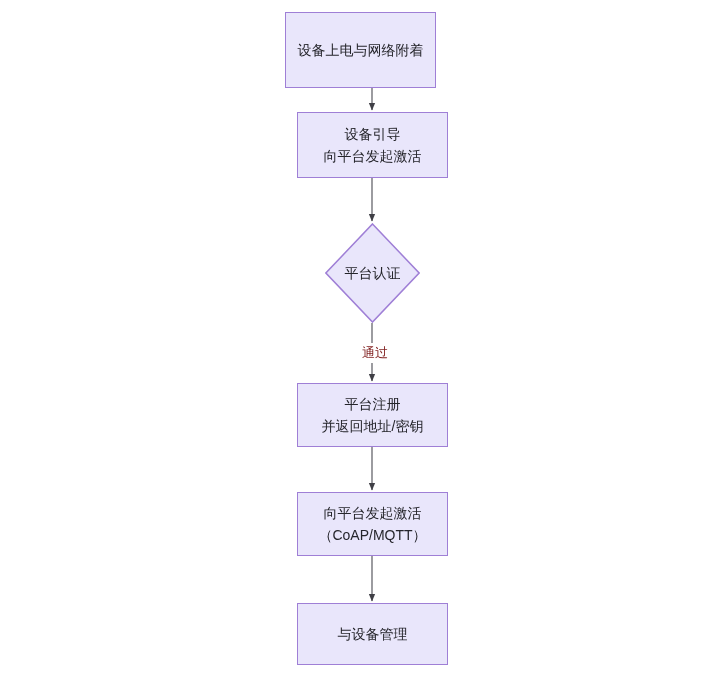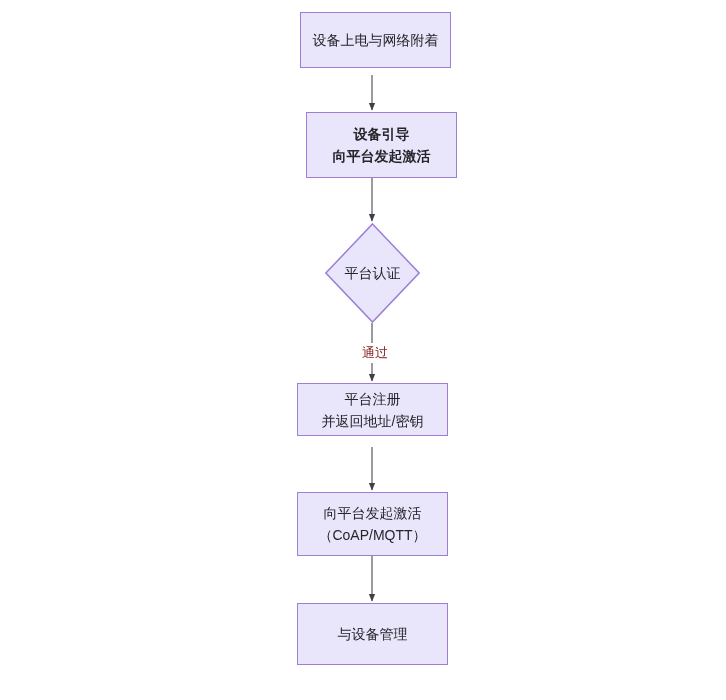--- a/index.html
+++ b/index.html
@@ -98,41 +98,41 @@
 
     <line x1="372" y1="178" x2="372" y2="221" stroke="#4a4a52" stroke-width="1.1" marker-end="url(#arrowhead)"></line>
 
     <line x1="372" y1="323" x2="372" y2="381" stroke="#4a4a52" stroke-width="1.1" marker-end="url(#arrowhead)"></line>
 
     <line x1="372" y1="447" x2="372" y2="490" stroke="#4a4a52" stroke-width="1.1" marker-end="url(#arrowhead)"></line>
 
     <line x1="372" y1="556" x2="372" y2="601" stroke="#4a4a52" stroke-width="1.1" marker-end="url(#arrowhead)"></line>
   </svg>
 
-  <div class="node-box" style="left:300px; top:12px; width:151px; height:56px;">
+  <div class="node-box" style="left:285px; top:12px; width:151px; height:76px;">
     <span class="line1">设备上电与网络附着</span>
   </div>
 
-  <div class="node-box" style="left:306px; top:112px; width:151px; height:66px;font-weight:bold;">
+  <div class="node-box" style="left:297px; top:112px; width:151px; height:66px;">
     <span class="line1">设备引导</span>
     <span class="line2">向平台发起激活</span>
   </div>
 
   <div class="node-diamond-wrap" style="left:325px; top:223px; width:95px; height:100px;">
     <svg class="node-diamond-shape" viewBox="0 0 95 100" preserveAspectRatio="none" xmlns="http://www.w3.org/2000/svg">
       <polygon points="47.5,0.9 94.1,50 47.5,99.1 0.9,50" fill="#e9e6fb" stroke="#9f7fd6" stroke-width="1.5"></polygon>
     </svg>
     <span class="node-diamond-label">平台认证</span>
   </div>
 
   <div class="edge-label" style="left:354px; top:343px; width:36px;">
     <span>通过</span>
   </div>
 
-  <div class="node-box" style="left:297px; top:383px; width:151px; height:53px;">
+  <div class="node-box" style="left:297px; top:383px; width:151px; height:64px;">
     <span class="line1">平台注册</span>
     <span class="line2">并返回地址/密钥</span>
   </div>
 
   <div class="node-box" style="left:297px; top:492px; width:151px; height:64px;">
     <span class="line1">向平台发起激活</span>
     <span class="line2">（CoAP/MQTT）</span>
   </div>
 
   <div class="node-box" style="left:297px; top:603px; width:151px; height:62px;">

